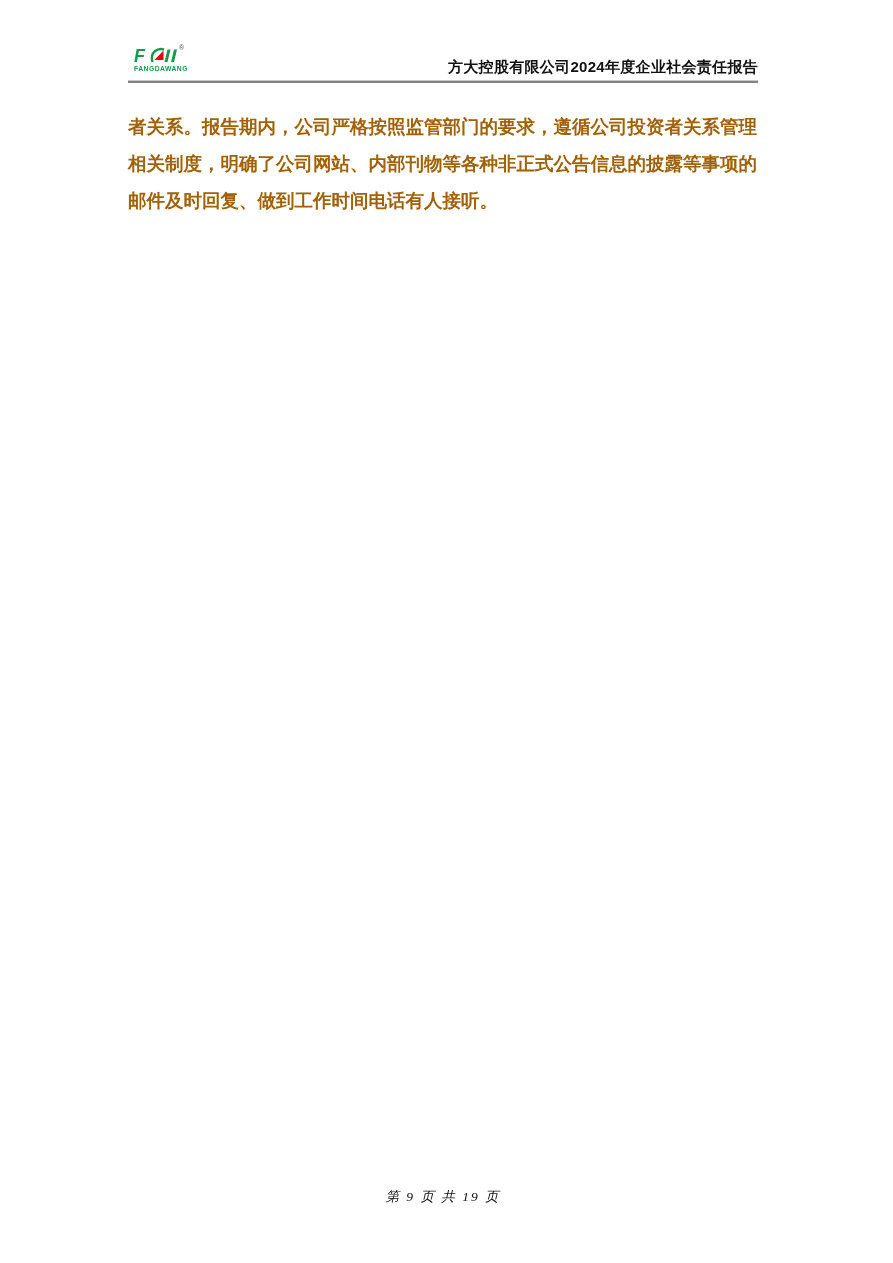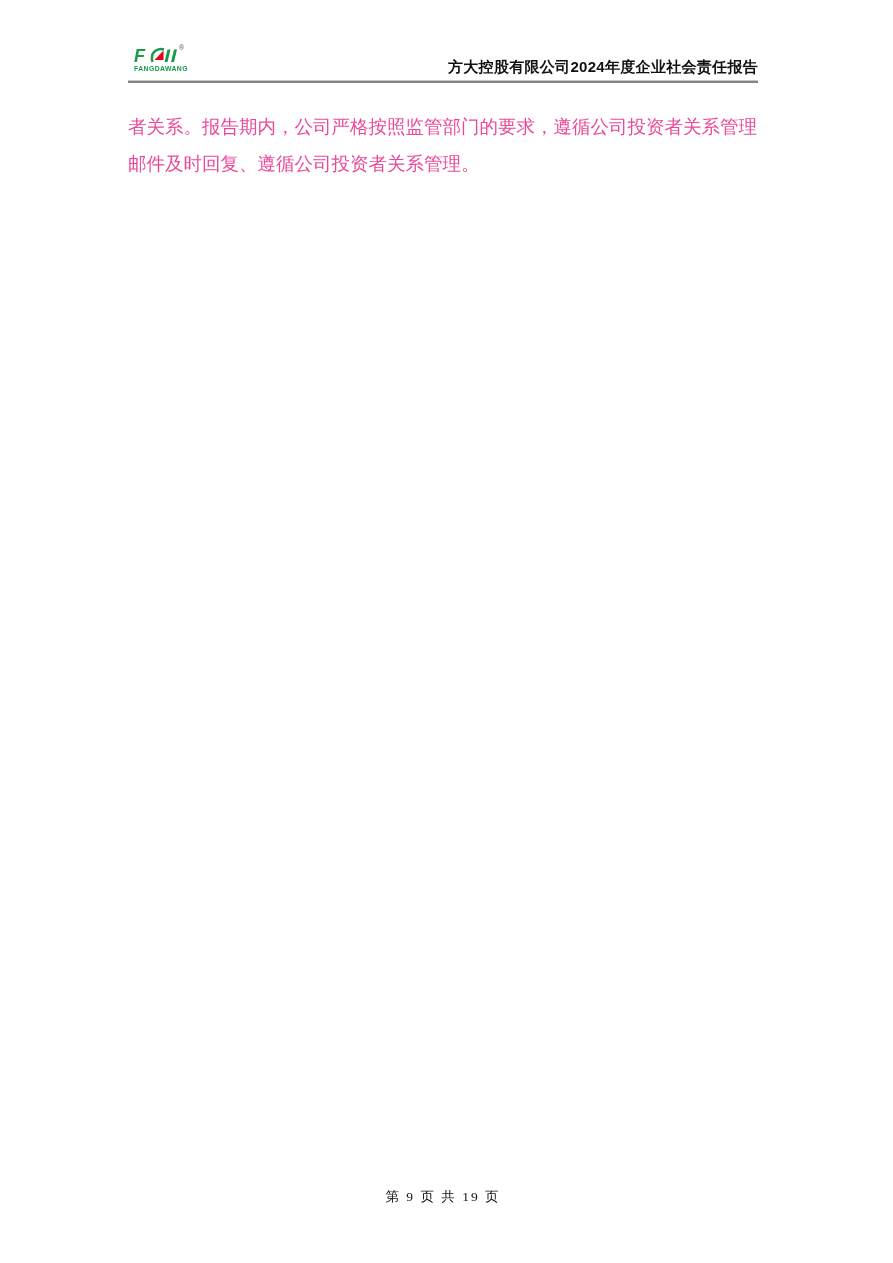--- a/index.html
+++ b/index.html
@@ -66,40 +66,42 @@
     border-top: 1px solid #c9c9c9;
   }
   
   .body-text {
     position: absolute;
     left: 128px;
     top: 109px;
     width: 629px;
     font-size: 18.5px;
     line-height: 36.75px;
-    color: #ec4899;
+    color: #a16207;
+    font-weight: bold;
   }
   .line {
     text-align: justify;
     text-align-last: justify;
     white-space: nowrap;
   }
   .line.last {
     text-align-last: left;
   }
   
   .footer {
     position: absolute;
     left: 128px;
     top: 1188px;
     width: 630px;
     text-align: center;
     font-size: 13.5px;
     letter-spacing: 2px;
     color: #111;
+    font-style: italic;
   }
 </style>
 </head>
 <body>
 
 <div class="page">
 
   <header class="header">
     <div class="logo">
       <div class="logo-row">
@@ -114,20 +116,21 @@
       </div>
       <div class="logo-sub">FANGDAWANG</div>
     </div>
     <div class="header-title">方大控股有限公司2024年度企业社会责任报告</div>
   </header>
 
   <div class="header-rule"></div>
 
   <main class="body-text">
     <div class="line">者关系。报告期内，公司严格按照监管部门的要求，遵循公司投资者关系管理</div>
-    <div class="line last">邮件及时回复、遵循公司投资者关系管理。</div>
+    <div class="line">相关制度，明确了公司网站、内部刊物等各种非正式公告信息的披露等事项的</div>
+    <div class="line last">邮件及时回复、做到工作时间电话有人接听。</div>
   </main>
 
   <footer class="footer">
     <span>第 9 页 共 19 页</span>
   </footer>
 
 </div>
 
 </body></html>

